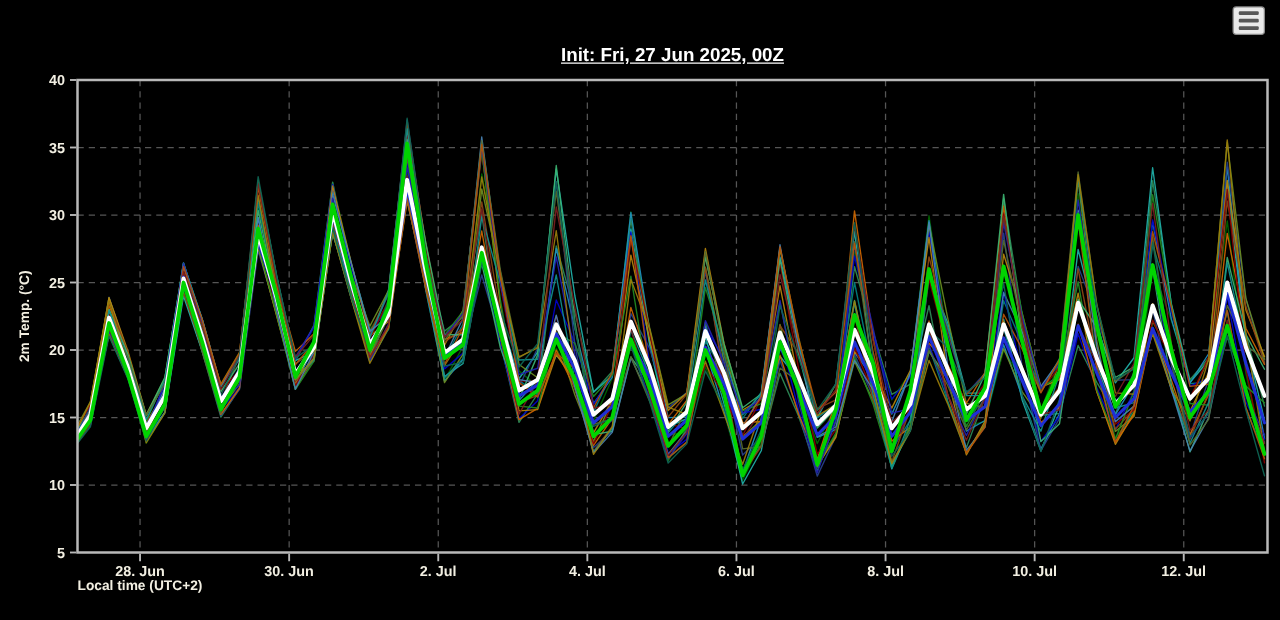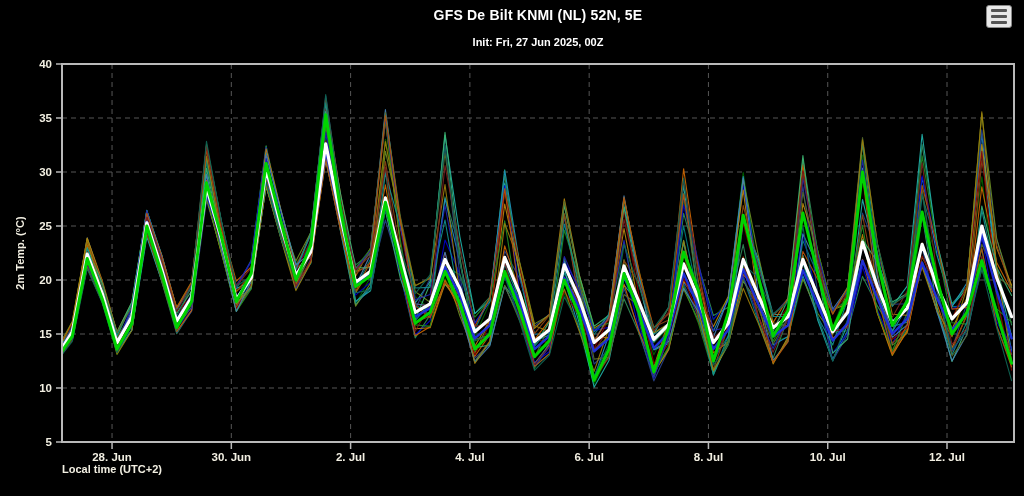--- a/index.html
+++ b/index.html
@@ -6,21 +6,21 @@
   .canvas{
     position:relative;width:1024px;height:496px;background:#000;
     font-family:"Liberation Sans",sans-serif;overflow:hidden;
   }
   .chart-title{
     position:absolute;left:62px;width:952px;top:7px;text-align:center;
     color:#ffffff;font-size:14px;font-weight:bold;letter-spacing:.2px;
   }
   .chart-subtitle{
     position:absolute;left:62px;width:952px;top:36px;text-align:center;
-    color:#ffffff;font-size:11px;font-weight:bold;
+    color:#ffffff;font-size:15px;font-weight:bold;text-decoration:underline;
   }
   .y-axis-title{
     position:absolute;left:20px;top:253px;
     transform:translate(-50%,-50%) rotate(-90deg);
     color:#f2efe2;font-size:11px;font-weight:bold;white-space:nowrap;
   }
   .x-axis-title{
     position:absolute;left:62px;width:952px;top:463px;
     color:#f2efe2;font-size:11px;font-weight:bold;
   }
@@ -34,21 +34,20 @@
   svg text{
     font-family:"Liberation Sans",sans-serif;font-size:11.5px;
     font-weight:bold;fill:#f2efe2;
   }
 </style>
 </head>
 <body>
 
 <div class="canvas">
 
-  <div class="chart-title">GFS De Bilt KNMI (NL) 52N, 5E</div>
 
   <div class="chart-subtitle">Init: Fri, 27 Jun 2025, 00Z</div>
 
   <div class="menu-btn" title="Chart context menu">
     <div class="bar"></div>
     <div class="bar"></div>
     <div class="bar"></div>
   </div>
 
   <div class="y-axis-title">2m Temp. (°C)</div>

